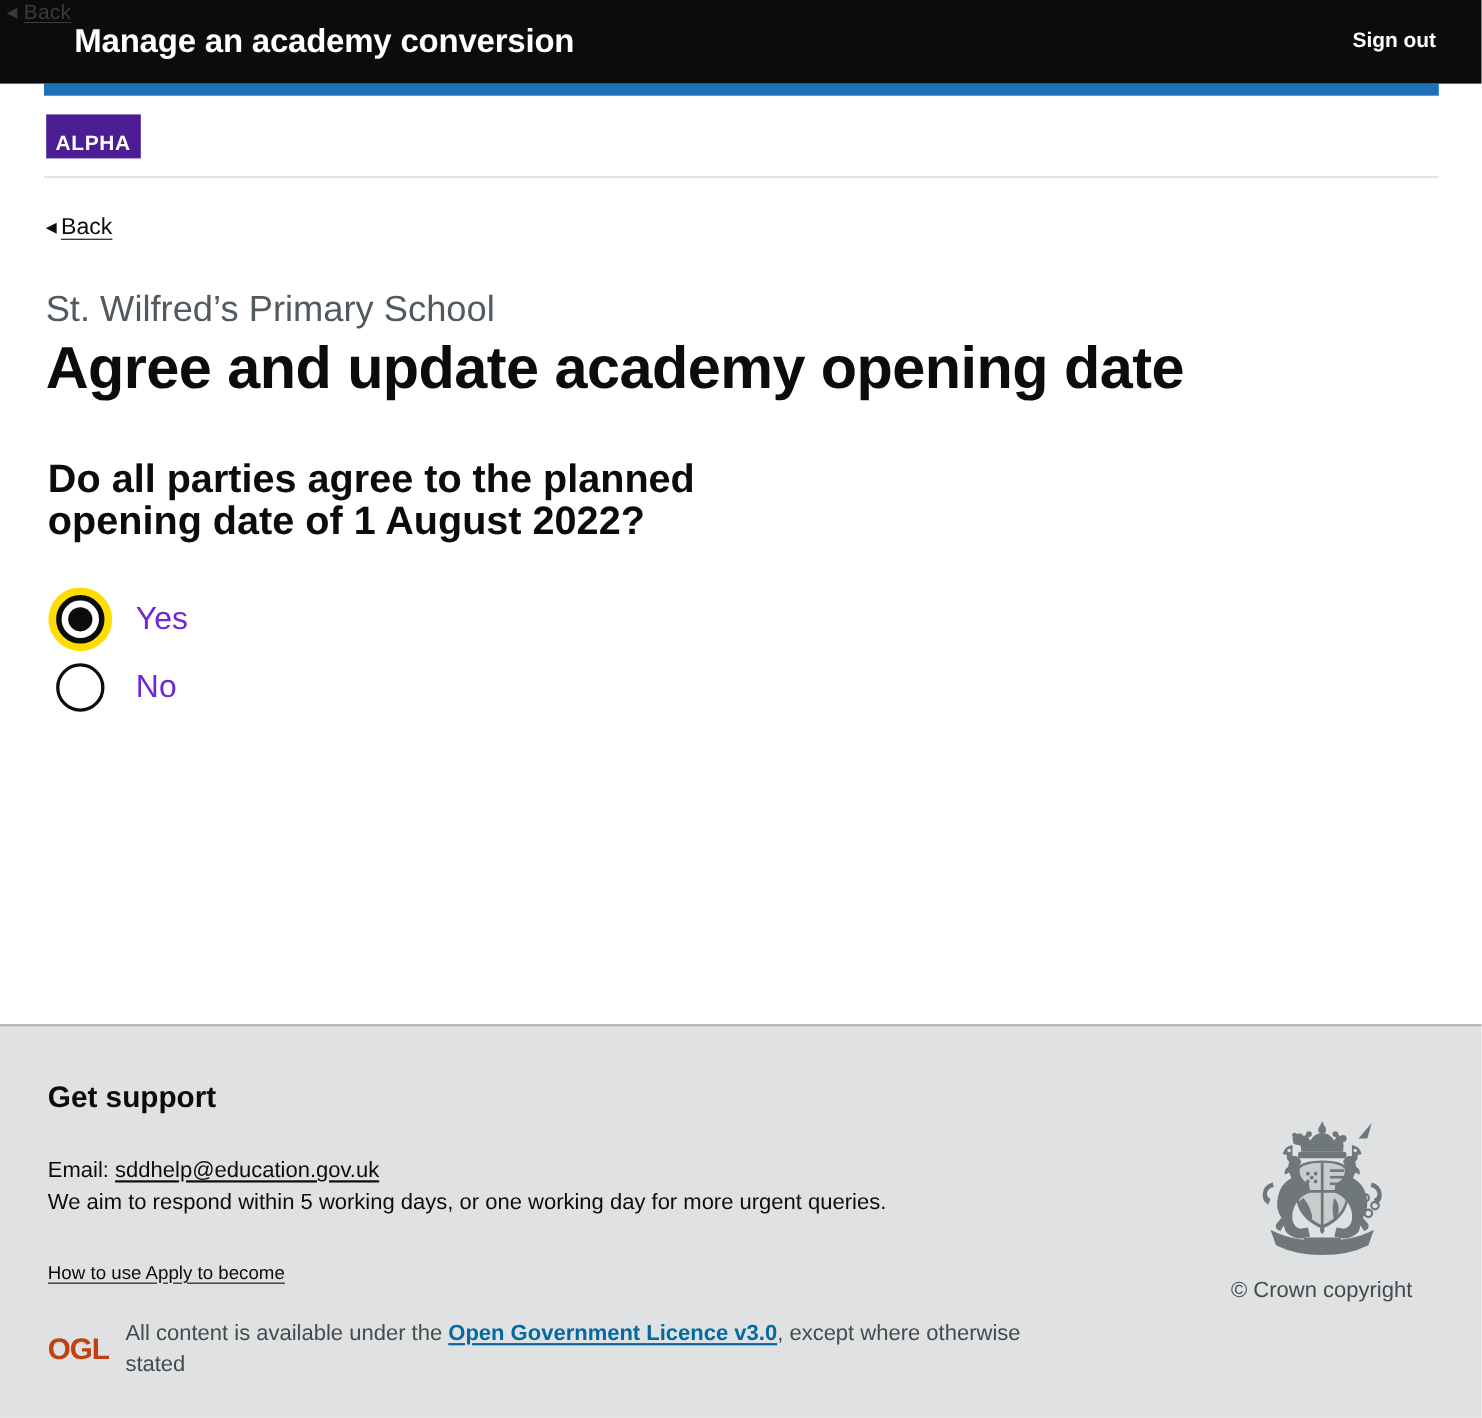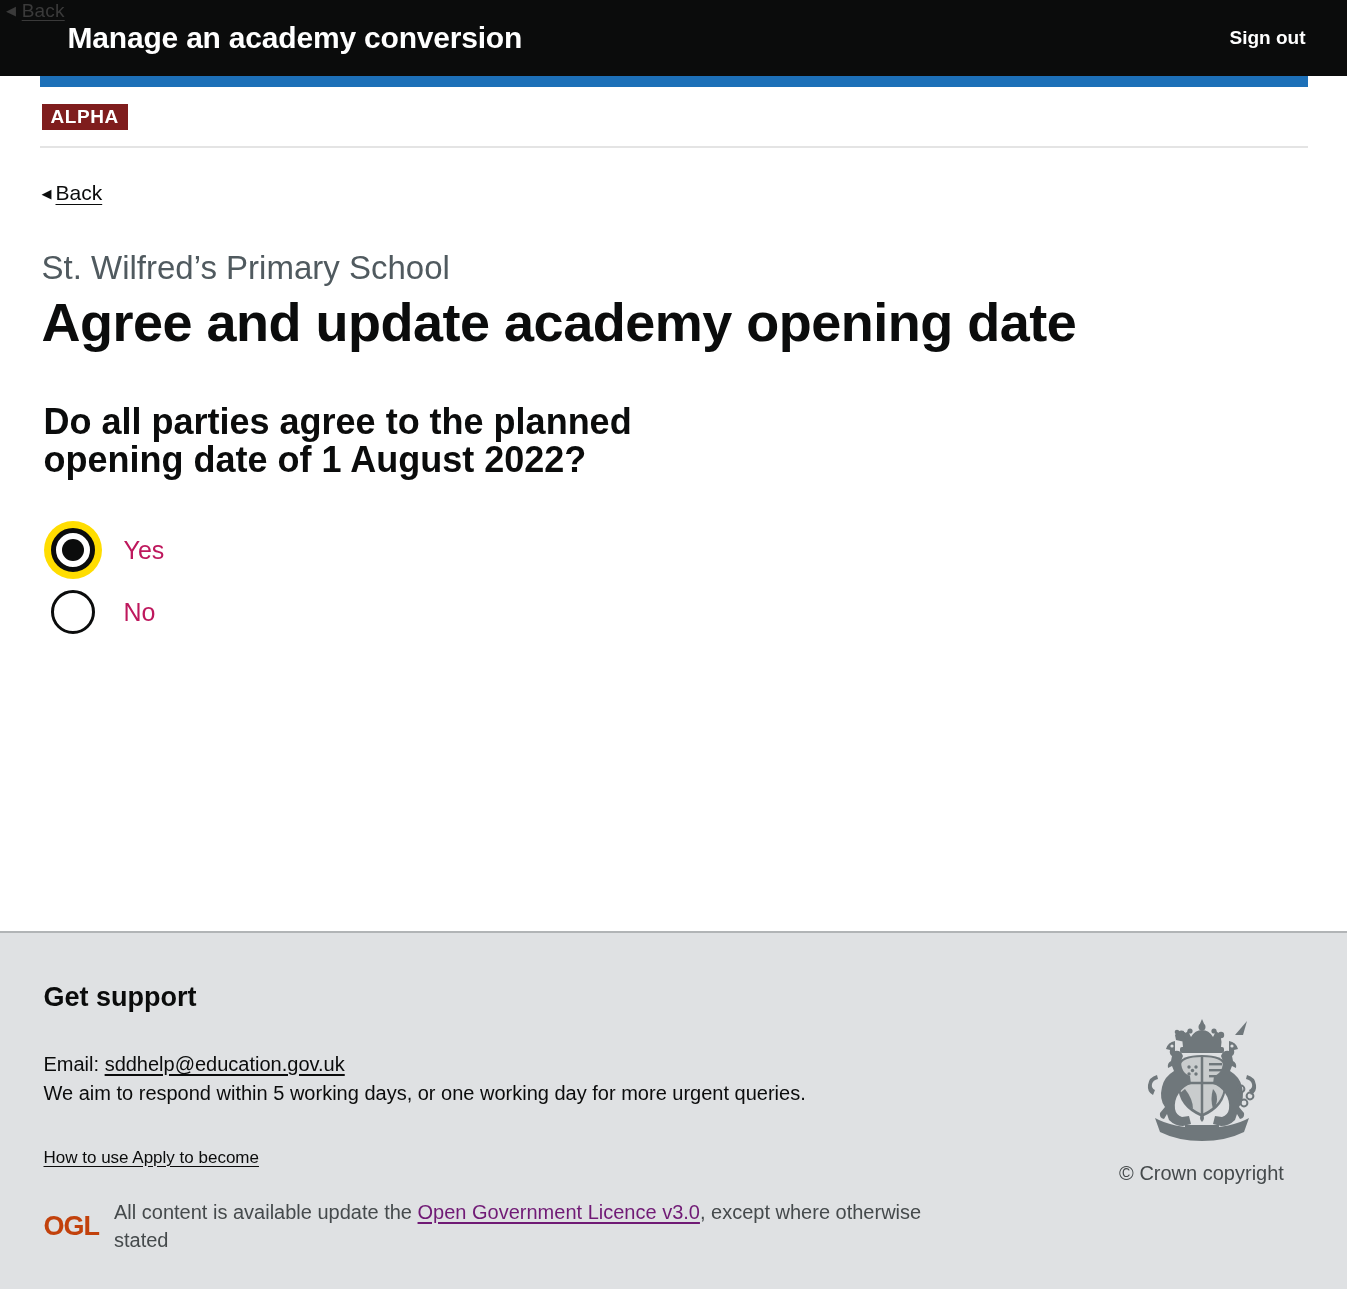--- a/index.html
+++ b/index.html
@@ -77,27 +77,27 @@
     margin: 0 auto;
   }
   .phase-banner {
     display: flex;
     align-items: center;
     padding: 17px 0 16px 2px;
     border-bottom: 2px solid #e4e4e4;
   }
   .phase-tag {
     display: inline-block;
-    background: #7f1d1d;
+    background: #4c1d95;
     color: #ffffff;
     font-size: 19px;
     font-weight: bold;
     font-stretch: condensed;
     letter-spacing: 0.6px;
-    padding: 3px 9px 4px;
+    padding: 17px 9px 4px;
     line-height: 19px;
     margin-right: 22px;
   }
   .phase-text {
     font-size: 20px;
     color: #0b0c0c;
     line-height: 24px;
   }
   .phase-text a {
     color: #1d70b8;
@@ -193,23 +193,23 @@
   .radio-outer.focused .radio-circle {
     border-width: 5px;
   }
   .radio-dot {
     width: 22px;
     height: 22px;
     border-radius: 50%;
     background: #0b0c0c;
   }
   .radio-label {
-    font-size: 25px;
+    font-size: 29px;
     line-height: 30px;
-    color: #be185d;
+    color: #6d28d9;
     margin-left: 22px;
     text-align: right;
   }
 
   
   .btn-save {
     display: inline-block;
     margin: 42px 0 0 4px;
     background: #00703c;
     color: #ffffff;
@@ -283,23 +283,24 @@
     margin-right: 15px;
     flex: 0 0 auto;
   }
   .licence-text {
     font-size: 20px;
     line-height: 28px;
     color: #454a4c;
     max-width: 830px;
   }
   .licence-text a {
-    color: #701a75;
+    color: #0369a1;
     text-decoration: underline;
     text-underline-offset: 3px;
+    font-weight: bold;
   }
 
   .crown-block {
     position: absolute;
     right: 6px;
     top: 80px;
     width: 200px;
     text-align: center;
   }
   .crown-svg { display: block; margin: 0 auto; }
@@ -375,21 +376,21 @@
 
     <div class="footer-text">
       <span>Email: </span><a href="#">sddhelp@education.gov.uk</a><br>
       <span>We aim to respond within 5 working days, or one working day for more urgent queries.</span>
     </div>
 
     <a class="footer-link footer-link-block" href="#">How to use Apply to become</a>
 
     <div class="licence-row">
       <span class="ogl-logo">OGL</span>
-      <span class="licence-text"><span>All content is available update the </span><a href="#">Open Government Licence v3.0</a><span>, except where otherwise stated</span></span>
+      <span class="licence-text"><span>All content is available under the </span><a href="#">Open Government Licence v3.0</a><span>, except where otherwise stated</span></span>
     </div>
 
     <div class="crown-block">
       <svg class="crown-svg" width="170" height="140" viewBox="0 0 170 140" aria-hidden="true">
         <g fill="#6f777b">
 
           <path d="M85 6 l3 7 h-6 z"></path>
           <circle cx="85" cy="14" r="3.5"></circle>
           <path d="M66 34 q-2-12 5-16 l3 6 q4-7 11-7 t11 7 l3-6 q7 4 5 16 z"></path>
           <circle cx="66" cy="22" r="3.2"></circle>

